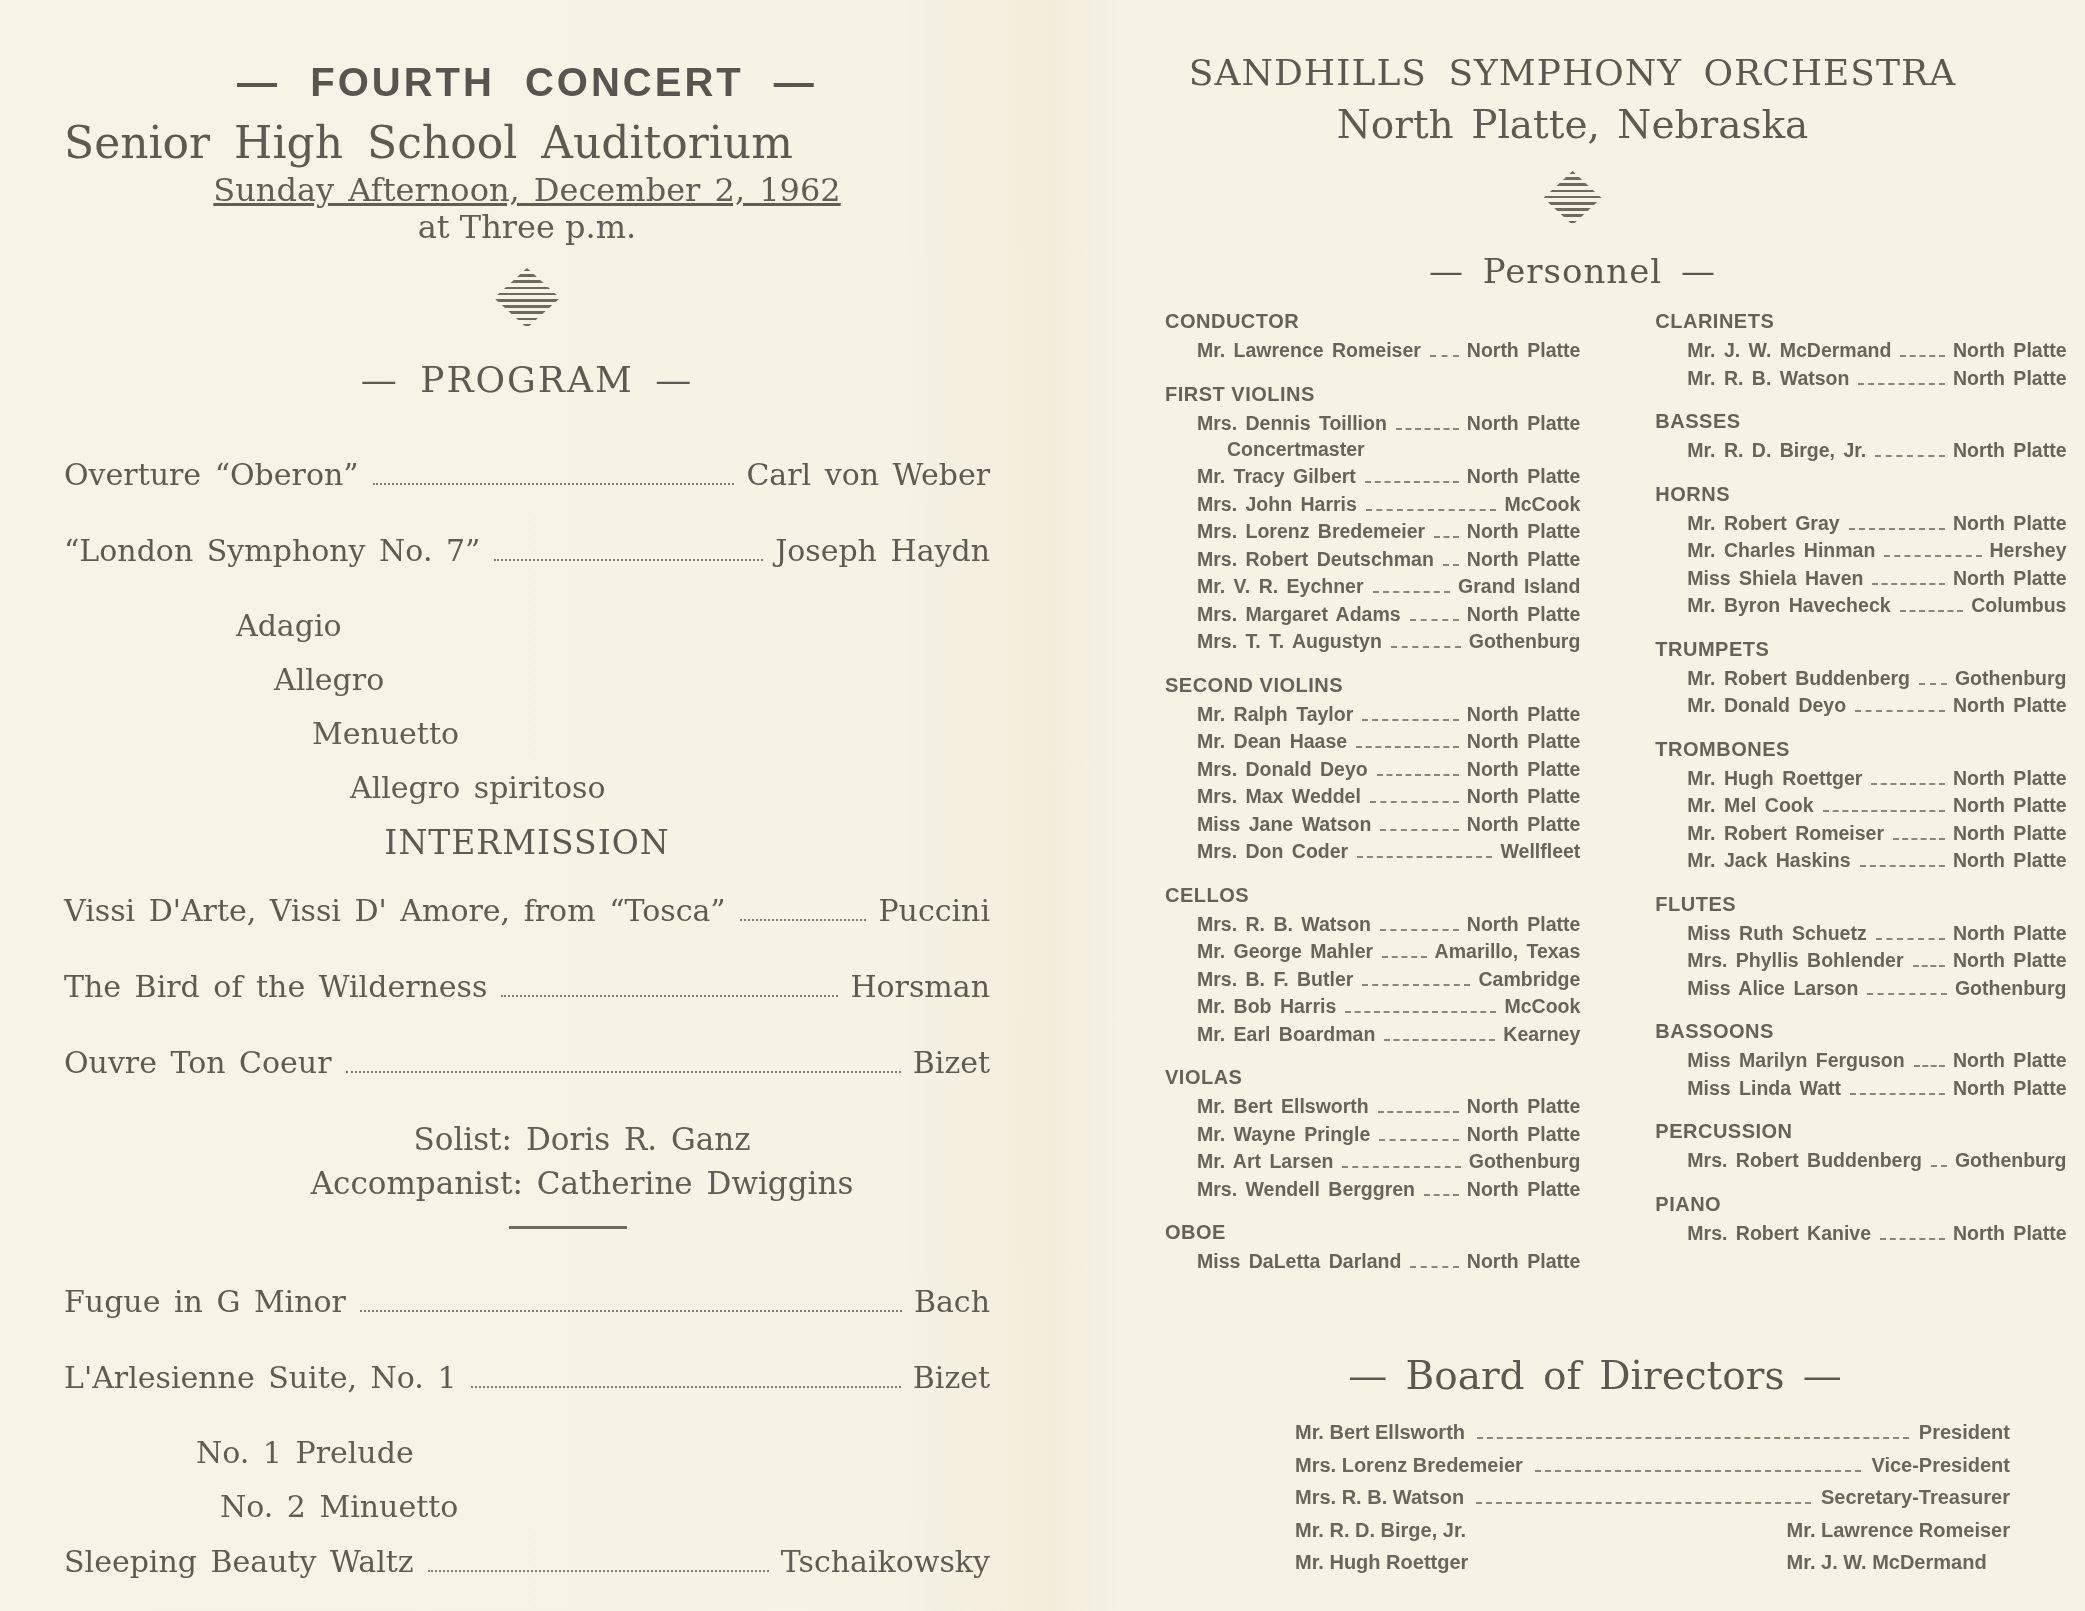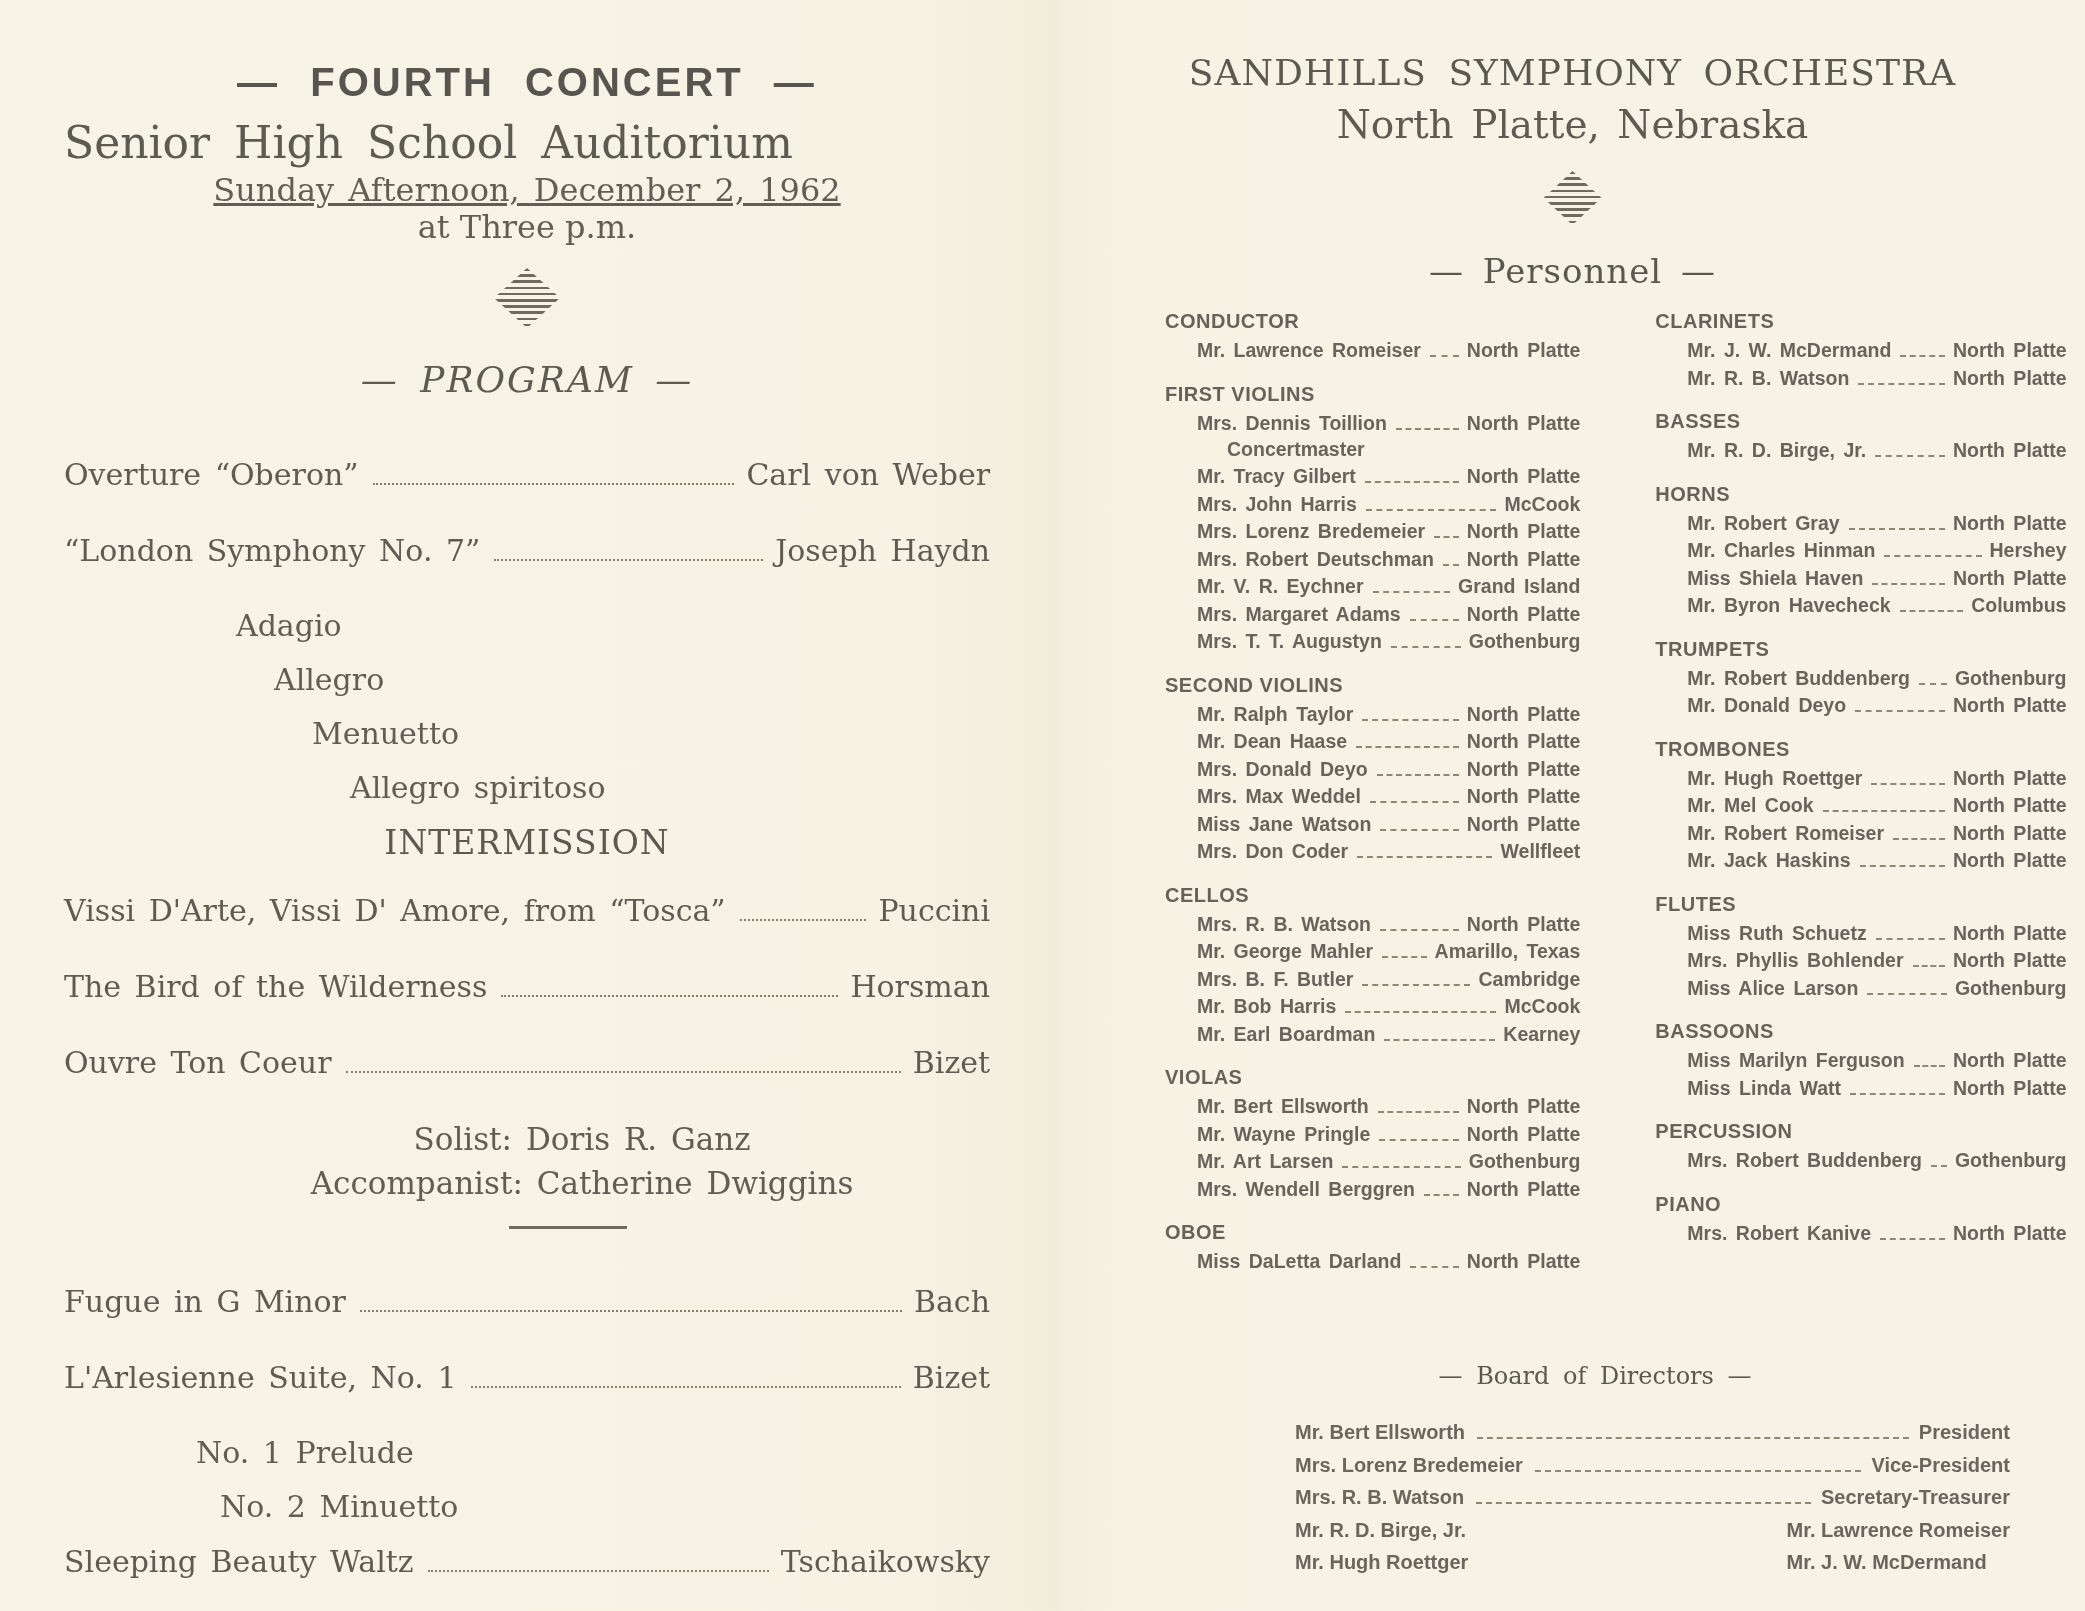--- a/index.html
+++ b/index.html
@@ -34,21 +34,21 @@
 
   .ornament{
     width:66px;height:60px;margin:0 auto;
     background:repeating-linear-gradient(#6e6a5f 0 2.6px, rgba(0,0,0,0) 2.6px 6.2px);
     -webkit-clip-path:polygon(50% 0,100% 50%,50% 100%,0 50%);
     clip-path:polygon(50% 0,100% 50%,50% 100%,0 50%);
   }
   .lp-orn{margin-bottom:32px;}
 
   .program-heading{
-    font-style:italic;font-size:36px;line-height:40px;letter-spacing:2px;word-spacing:8px;
+    font-size:36px;line-height:40px;letter-spacing:2px;word-spacing:8px;
     color:#5d5a52;text-align:center;margin-bottom:0;
   }
   .program-list{margin-top:58px;}
   .prog-row{display:flex;align-items:baseline;font-size:30px;line-height:34px;color:#5f5b52;margin-bottom:42px;word-spacing:4px;}
   .prog-title{white-space:nowrap;}
   .prog-composer{white-space:nowrap;}
   .leader{flex:1;border-bottom:2.4px dotted #837f6e;margin:0 12px 7px 14px;min-width:30px;}
   .movement{font-size:30px;line-height:32px;color:#615d54;margin-bottom:22px;word-spacing:4px;}
   .ind1{padding-left:172px;} .ind2{padding-left:210px;} .ind3{padding-left:248px;} .ind4{padding-left:286px;}
   .ind5{padding-left:132px;} .ind6{padding-left:156px;}
@@ -69,21 +69,21 @@
   .pcol-1{width:425px;}
   .sec-head{font-size:20px;line-height:24px;font-weight:bold;letter-spacing:.5px;color:#66625a;margin:17px 0 4px 0;}
   .pcol .sec:first-child .sec-head{margin-top:0;}
   .mem-row{display:flex;align-items:baseline;font-size:19.5px;line-height:27.5px;color:#6a665d;word-spacing:3px;}
   .mem-name{white-space:nowrap;padding-left:32px;font-weight:bold;color:#68645b;}
   .mem-leader{flex:1;border-bottom:2px dashed #8d8876;margin:0 8px 6px 9px;min-width:16px;}
   .mem-city{white-space:nowrap;font-weight:bold;color:#68645b;}
   .mem-note{font-size:19.5px;line-height:24px;font-weight:bold;color:#68645b;padding-left:62px;margin-bottom:2px;}
 
   .board{position:absolute;left:120px;top:1358px;width:830px;font-family:"Liberation Sans", sans-serif;}
-  .board-heading{font-family:"DejaVu Serif", serif;font-size:24px;line-height:36px;word-spacing:6px;color:#5b5850;text-align:center;margin-bottom:22px;}
+  .board-heading{font-family:"DejaVu Serif", serif;font-size:39px;line-height:36px;word-spacing:6px;color:#5b5850;text-align:center;margin-bottom:22px;}
   .off-row{display:flex;align-items:baseline;font-size:20px;line-height:32.5px;font-weight:bold;color:#6a665d;padding:0 0 0 115px;}
   .off-leader{flex:1;border-bottom:2px dashed #8d8876;margin:0 10px 7px 12px;}
   .plain-rows{display:flex;justify-content:space-between;padding-left:115px;}
   .plain-col{font-size:20px;line-height:32.5px;font-weight:bold;color:#6a665d;}
   .plain-col-r{text-align:left;}
 </style>
 </head>
 <body>
 
 <div class="spread">

